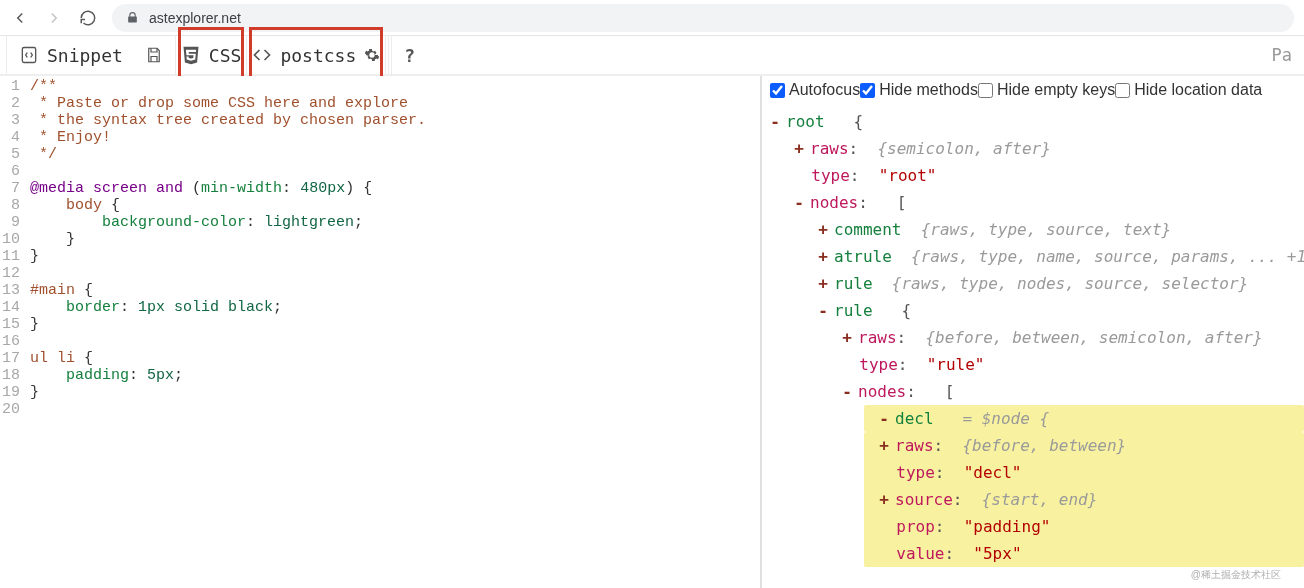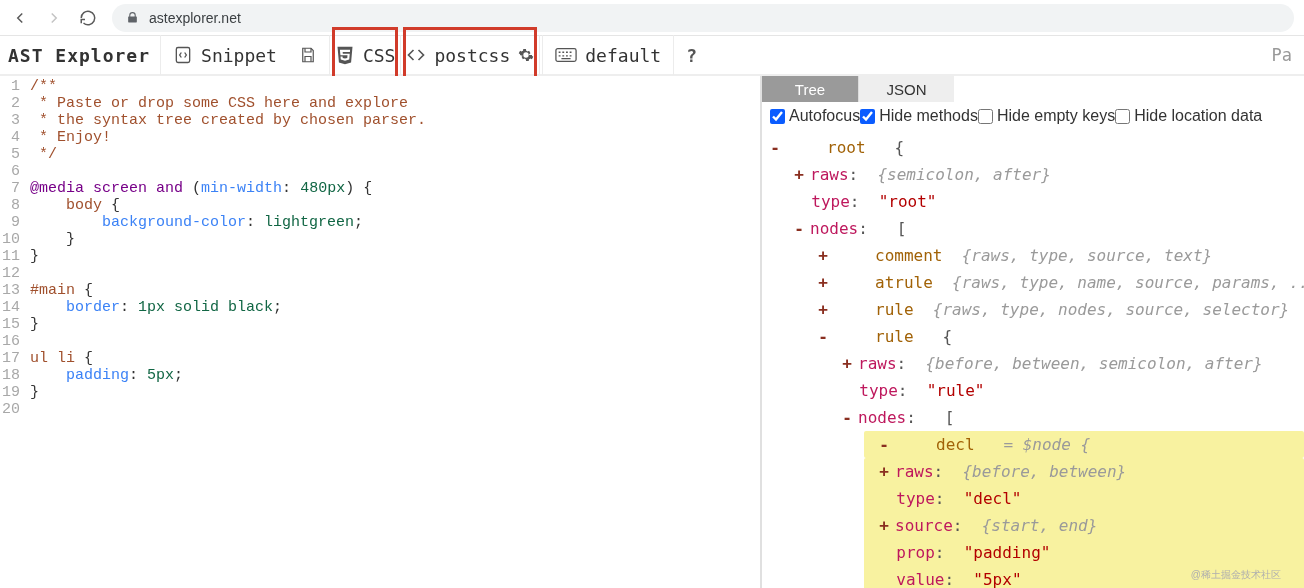--- a/index.html
+++ b/index.html
@@ -49,41 +49,41 @@
 
   
   .editor { display:flex; font-size:15px; line-height:17px; padding-top:2px; }
   .gutter { width:24px; text-align:right; color:#a8a8a8; padding-right:4px; user-select:none; flex-shrink:0; }
   .gutter div { height:17px; }
   .code { flex:1; padding-left:6px; white-space:pre; }
   .code .line { height:17px; }
   .c-com { color:#a0502d; }
   .c-kw { color:#708; }
   .c-sel { color:#a0502d; }
-  .c-prop { color:#3b82f6;text-align:center; }
+  .c-prop { color:#15803d;text-align:center; }
   .c-val { color:#164; }
 
   
   .tabs { display:flex; height:26px; font-size:15px; }
   .tab { width:96px; display:flex; align-items:center; justify-content:center; cursor:pointer; }
   .tab.active { background:#9a9a9a; color:#fff; }
   .tab.inactive { background:#eee; color:#333; border-left:1px solid #ddd; }
   .filterbar { display:flex; align-items:center; gap:0; padding:5px 8px; font-size:16px; flex-wrap:nowrap; overflow:hidden; }
   .filterbar label { display:flex; align-items:center; gap:4px; white-space:nowrap; }
   .filterbar input[type=checkbox] { width:15px; height:15px; accent-color:#0a5cff; }
 
   
   .tree { flex:1; overflow:auto; padding:4px 0 10px 6px; font-size:16px; font-family:"Menlo","Consolas",monospace; line-height:27px; }
   .node { padding-left:24px; position:relative; }
   .row { white-space:nowrap; }
   .toggle { display:inline-block; width:14px; text-align:center; font-weight:bold; cursor:pointer; margin-right:4px; }
   .tg-plus { color:#8a2f20; }
   .tg-minus { color:#8a2f20; }
   .key { color:#be185d; }
-  .name { color:#a16207;margin-left:41px; }
+  .name { color:#15803d; }
   .str { color:#b30000; }
   .brace { color:#555; }
   .hint { color:#9a9a9a; font-style:italic; }
   .hl { background:#f8f2a0; padding:0 4px 0 13px; border-radius:2px; }
 
   .watermark { position:absolute; right:23px; bottom:6px; color:#aeaeae; font-size:10px; }
 
   svg { display:block; }
 </style>
 </head>
@@ -110,21 +110,20 @@
     <span class="lock-icon">
       <svg width="13" height="13" viewBox="0 0 24 24" fill="currentColor">
           <path d="M6 10V8a6 6 0 1 1 12 0v2h1a1 1 0 0 1 1 1v9a1 1 0 0 1-1 1H5a1 1 0 0 1-1-1v-9a1 1 0 0 1 1-1h1zm2 0h8V8a4 4 0 1 0-8 0v2z"></path>
         </svg>
     </span>
     <span>astexplorer.net</span>
   </div>
 </div>
 
 <div class="toolbar">
-  <span class="app-title">AST Explorer</span>
   <div class="tb-sep"></div>
   <div class="tb-item">
     <span class="tb-icon">
       <svg width="20" height="20" viewBox="0 0 24 24" fill="none" stroke="currentColor" stroke-width="1.6">
           <rect x="4" y="3" width="16" height="18" rx="2"></rect>
           <path d="M10 9l-2 3 2 3M14 9l2 3-2 3"></path>
         </svg>
     </span>
     <span>Snippet</span>
   </div>
@@ -154,29 +153,20 @@
     </span>
     <span>postcss</span>
     <span class="tb-icon">
       <svg width="16" height="16" viewBox="0 0 24 24" fill="currentColor">
           <path d="M12 8a4 4 0 100 8 4 4 0 000-8zm9 4a7 7 0 01-.1 1.2l2 1.6-2 3.4-2.4-1a7 7 0 01-2 1.2l-.4 2.6h-4l-.4-2.6a7 7 0 01-2-1.2l-2.4 1-2-3.4 2-1.6A7 7 0 013 12c0-.4 0-.8.1-1.2l-2-1.6 2-3.4 2.4 1a7 7 0 012-1.2L7.9 3h4l.4 2.6a7 7 0 012 1.2l2.4-1 2 3.4-2 1.6c.1.4.1.8.1 1.2z"></path>
         </svg>
     </span>
   </div>
   <div class="tb-sep"></div>
   <div class="tb-sep"></div>
-  <div class="tb-item">
-    <span class="tb-icon">
-      <svg width="22" height="16" viewBox="0 0 24 16" fill="none" stroke="currentColor" stroke-width="1.4">
-          <rect x="1" y="1" width="22" height="14" rx="2"></rect>
-          <path d="M4 5h2M8 5h2M12 5h2M16 5h2M4 9h2M8 9h2M12 9h2M16 9h2M7 12h10"></path>
-        </svg>
-    </span>
-    <span>default</span>
-  </div>
   <div class="tb-sep"></div>
   <div class="tb-item">
     <span class="tb-icon" style="font-weight:bold;font-size:18px;">?</span>
   </div>
   <div class="toolbar-far">Pa</div>
 </div>
 
 <div class="main">
 
   <div class="left">
@@ -201,24 +191,20 @@
           <div>17</div>
           <div>18</div>
           <div>19</div>
           <div>20</div>
         </div>
       <div class="code" id="code"><div class="line"><span class="c-com">/**</span></div><div class="line"><span class="c-com"> * Paste or drop some CSS here and explore</span></div><div class="line"><span class="c-com"> * the syntax tree created by chosen parser.</span></div><div class="line"><span class="c-com"> * Enjoy!</span></div><div class="line"><span class="c-com"> */</span></div><div class="line">&nbsp;</div><div class="line"><span class="c-kw">@media</span> <span class="c-kw">screen</span> <span class="c-kw">and</span> (<span class="c-prop">min-width</span>: <span class="c-val">480px</span>) {</div><div class="line">    <span class="c-sel">body</span> {</div><div class="line">        <span class="c-prop">background-color</span>: <span class="c-val">lightgreen</span>;</div><div class="line">    }</div><div class="line">}</div><div class="line">&nbsp;</div><div class="line"><span class="c-sel">#main</span> {</div><div class="line">    <span class="c-prop">border</span>: <span class="c-val">1px solid black</span>;</div><div class="line">}</div><div class="line">&nbsp;</div><div class="line"><span class="c-sel">ul li</span> {</div><div class="line">    <span class="c-prop">padding</span>: <span class="c-val">5px</span>;</div><div class="line">}</div><div class="line">&nbsp;</div></div>
     </div>
   </div>
 
   <div class="right">
-    <div class="tabs">
-      <div class="tab active">Tree</div>
-      <div class="tab inactive">JSON</div>
-    </div>
     <div class="filterbar">
       <label>
           <input type="checkbox" checked="" style="">
           <span>Autofocus</span>
         </label>
       <label>
           <input type="checkbox" checked="" style="">
           <span>Hide methods</span>
         </label>
       <label>

